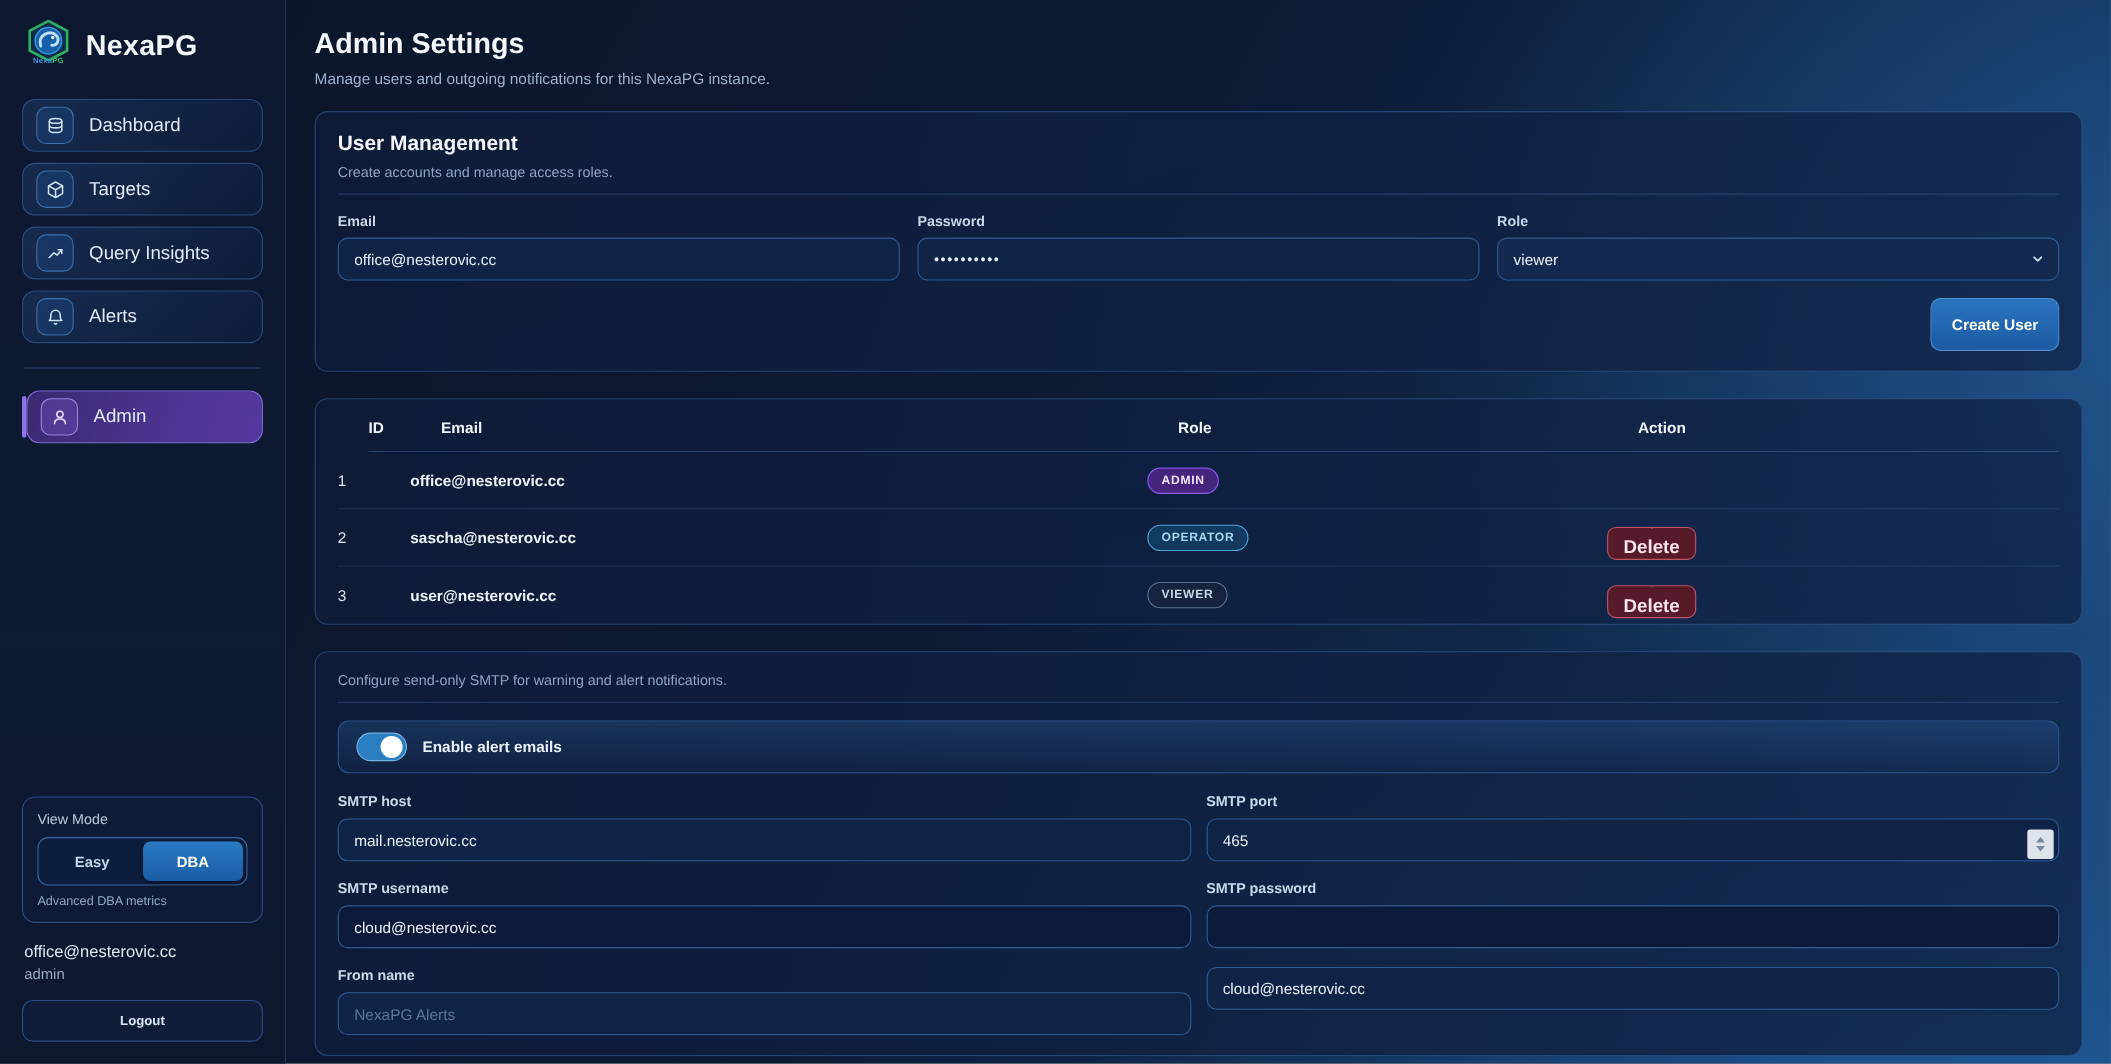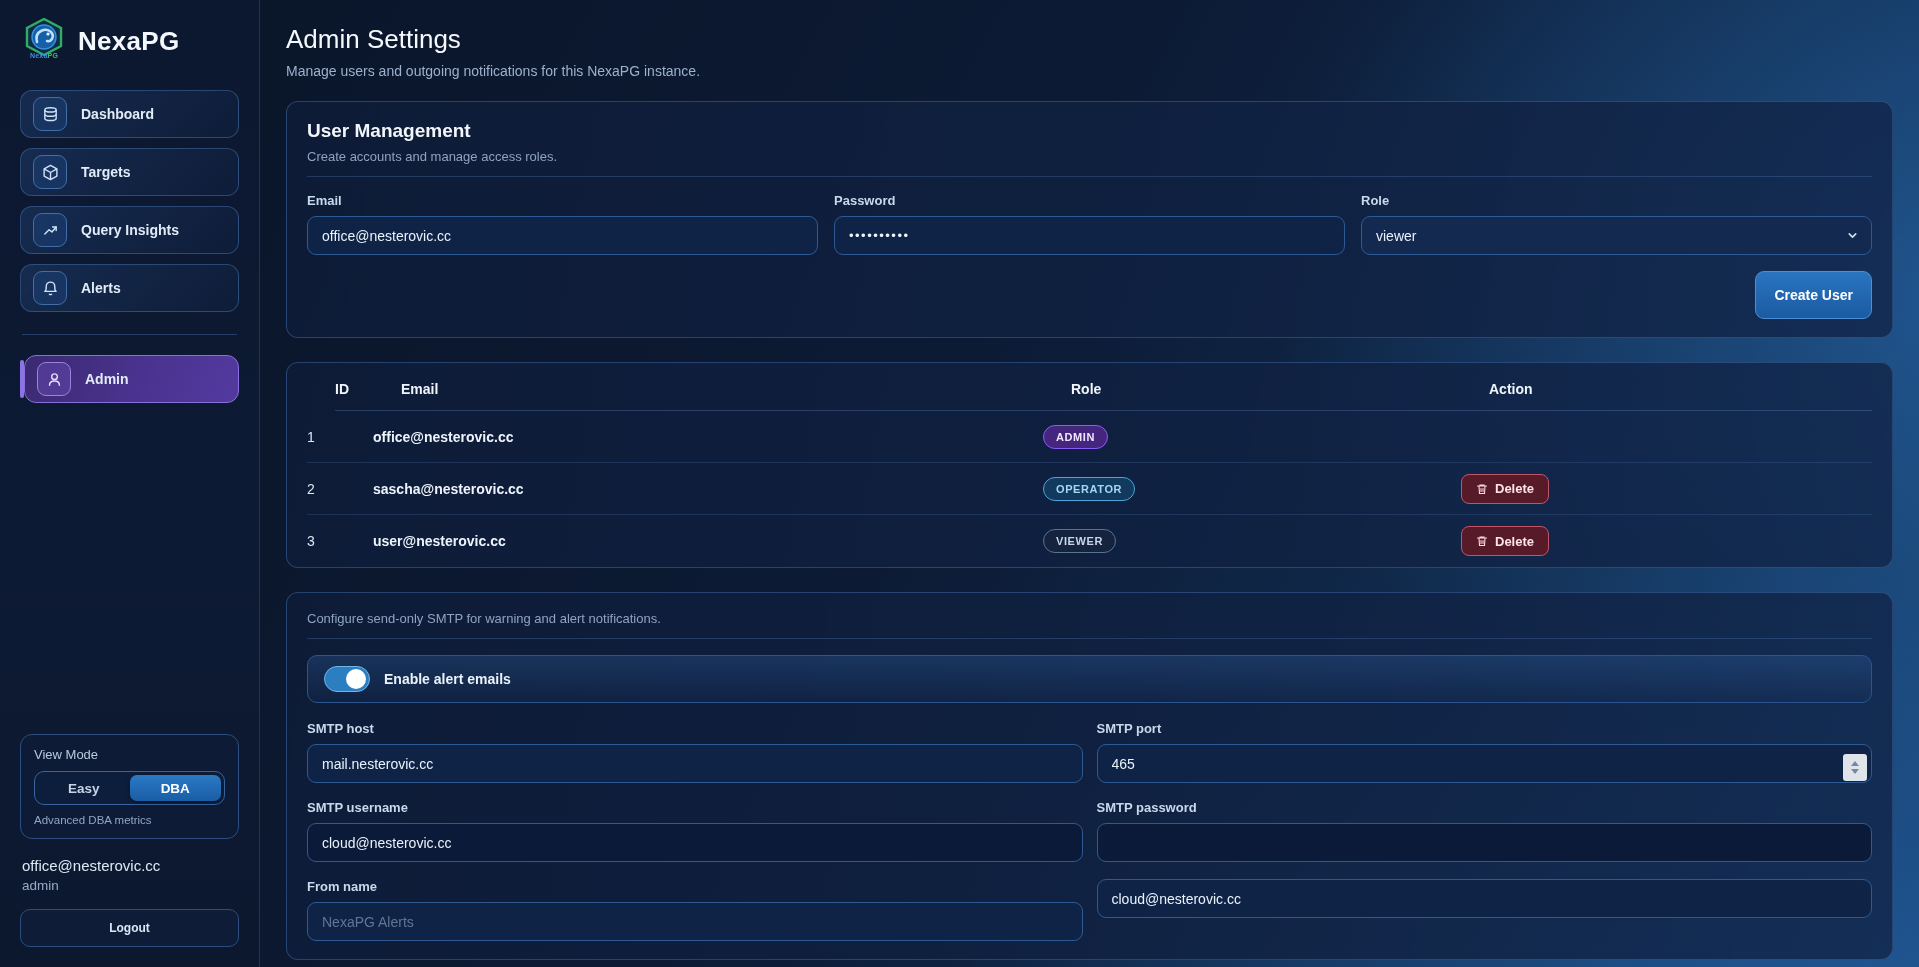--- a/index.html
+++ b/index.html
@@ -32,63 +32,63 @@
     height:48px; border-radius:12px; margin-bottom:10px; padding:0 12px;
     background:linear-gradient(135deg, rgba(38,74,130,0.38), rgba(16,32,62,0.55));
     border:1px solid rgba(90,140,205,0.38);
     cursor:pointer;
   }
   .nav-icon-tile {
     width:34px; height:34px; border-radius:9px; flex:none;
     display:flex; align-items:center; justify-content:center;
     background:rgba(28,64,118,0.55); border:1px solid #3f6ea8;
   }
-  .nav-label { font-size:14px; font-weight:700; color:#e2ecf8; }
+  .nav-label { font-size:17px; font-weight:400; color:#e2ecf8; }
   .nav-divider { height:1px; background:#263f68; margin:12px 2px 20px 2px; }
   .nav-item.active {
     position:relative;
     background:linear-gradient(110deg,#3a2a70 0%,#4a3390 55%,#53399e 100%);
     border:1px solid #8a6fdc;
     margin-left:4px;
   }
   .nav-item.active::before {
     content:""; position:absolute; left:-5px; top:4px; bottom:4px; width:4px;
     border-radius:3px; background:#8d74e6;
   }
   .nav-item.active .nav-icon-tile { background:rgba(110,80,190,0.40); border-color:#9a82e0; }
   .sidebar-spacer { flex:1; }
   .viewmode-panel {
     border:1px solid #2e4d80; border-radius:12px;
     background:rgba(15,30,60,0.55);
     padding:12px 13px 12px 13px; margin-bottom:16px;
   }
   .viewmode-label { font-size:13px; color:#b9cade; margin-bottom:9px; }
   .segmented {
-    display:flex; height:34px; border-radius:10px;
+    display:flex; height:44px; border-radius:10px;
     border:1px solid #3a64a0; background:#0d1e3c; padding:3px; margin-bottom:9px;
   }
   .segment { flex:1; display:flex; align-items:center; justify-content:center;
     font-size:13.5px; font-weight:600; color:#c3d4e8; border-radius:7px; cursor:pointer; }
   .segment.selected {
     background:linear-gradient(180deg,#2a7ac4,#1a5da6);
     color:#ffffff; font-weight:800;
     box-shadow:0 1px 4px rgba(0,0,0,0.4);
   }
   .viewmode-caption { font-size:11.5px; color:#8fa7c4; }
   .sidebar-user-email { font-size:15px; color:#dfe9f5; margin:2px 0 4px 2px; }
   .sidebar-user-role { font-size:13.5px; color:#97abc8; margin-left:2px; margin-bottom:16px; }
   .logout-btn {
     width:100%; height:38px; border-radius:10px;
     background:rgba(16,32,64,0.55); border:1px solid #2e4d80;
     color:#dce7f5; font-size:12px; font-weight:700;
     font-family:"Liberation Sans", sans-serif; cursor:pointer;
   }
   
   .main { flex:1; padding:24px 26px 0 26px; overflow:hidden; }
-  .page-title { font-size:26px; font-weight:400; color:#f5f9fd; margin-bottom:8px; }
+  .page-title { font-size:26px; font-weight:700; color:#f5f9fd; margin-bottom:8px; }
   .page-subtitle { font-size:14px; color:#9db1cc; margin-bottom:22px; }
   .card {
     border:1px solid rgba(78,130,200,0.38); border-radius:12px;
     background:linear-gradient(100deg, rgba(14,28,56,0.92), rgba(18,38,74,0.82));
     padding:18px 20px; margin-bottom:24px;
   }
   .card-title { font-size:19px; font-weight:800; color:#f2f6fc; margin-bottom:7px; }
   .card-subtitle { font-size:13px; color:#8fa3c0; margin-bottom:12px; }
   .card-divider { height:1px; background:rgba(90,130,190,0.30); margin-bottom:16px; }
   .form-grid-3 { display:grid; grid-template-columns:1fr 1fr 1fr; column-gap:16px; }
@@ -127,21 +127,21 @@
     display:inline-flex; align-items:center; height:24px; padding:0 12px;
     border-radius:12px; font-size:11px; font-weight:800; letter-spacing:0.6px;
   }
   .badge-admin { background:#45257d; border:1px solid #8b5cf6; color:#f1e8ff; }
   .badge-operator { background:#123a5e; border:1px solid #4da3d8; color:#a9d5f1; }
   .badge-viewer { background:#16233f; border:1px solid #5a7390; color:#c8d6e8; }
   .delete-btn {
     display:inline-flex; align-items:center; gap:7px;
     height:30px; padding:0 14px; border-radius:8px;
     background:#571a28; border:1px solid #c05568; color:#ffe4ea;
-    font-size:13px; font-weight:800; font-family:"Liberation Sans", sans-serif; cursor:pointer;
+    font-size:17px; font-weight:800; font-family:"Liberation Sans", sans-serif; cursor:pointer;flex-direction:column;
   }
   
   .toggle-row {
     display:flex; align-items:center; gap:14px;
     border:1px solid #2c5590; border-radius:10px;
     background:linear-gradient(180deg, rgba(50,104,172,0.30), rgba(22,46,88,0.28));
     padding:10px 16px; margin-bottom:18px;
   }
   .toggle-label { font-size:14px; font-weight:700; color:#e9f1fa; }
   .toggle { width:46px; height:26px; border-radius:13px; position:relative; flex:none; cursor:pointer; }

